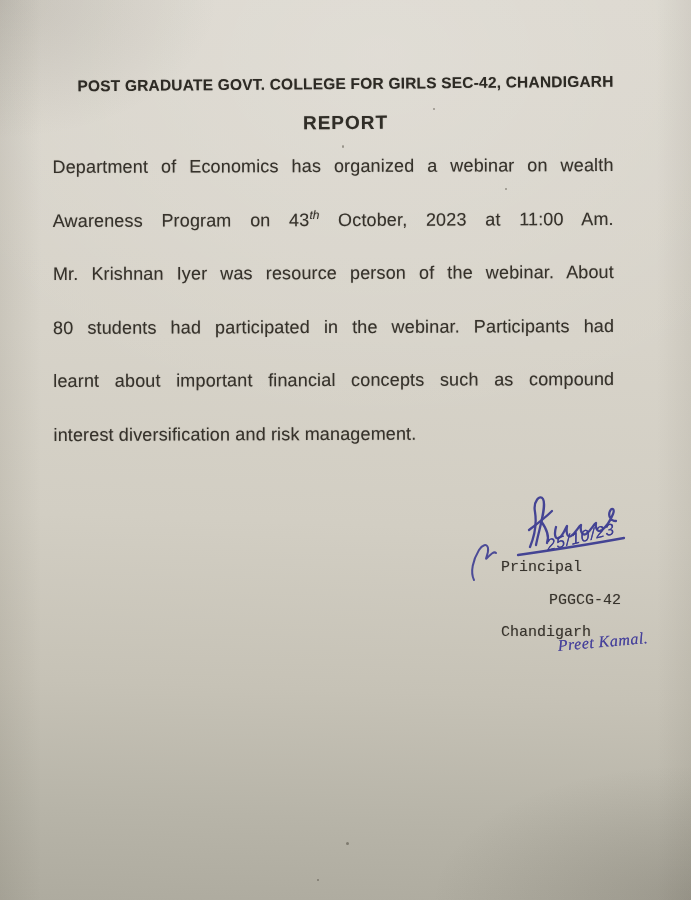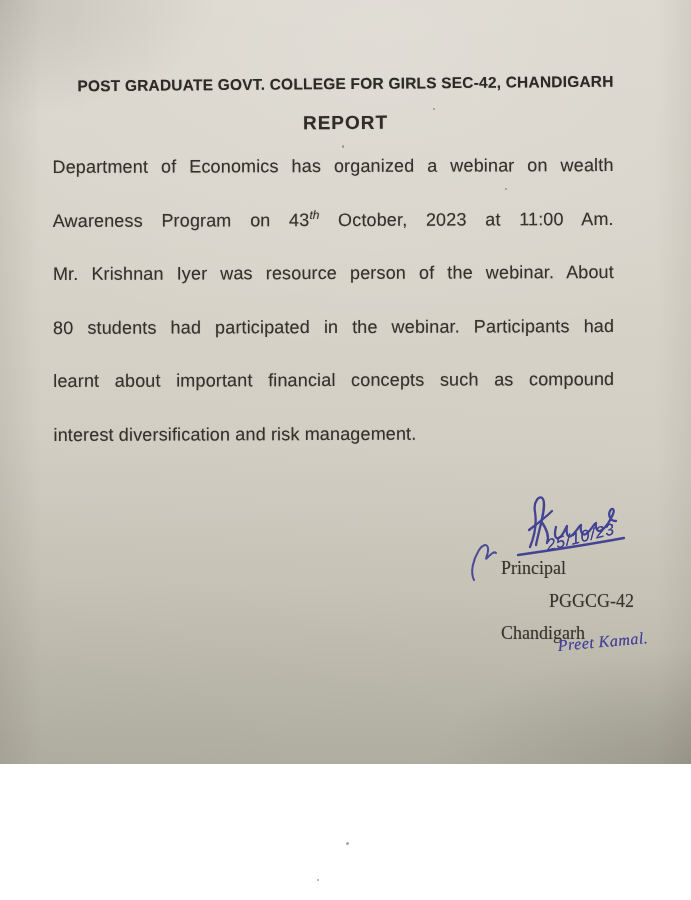--- a/index.html
+++ b/index.html
@@ -3,21 +3,21 @@
 <meta charset="utf-8">
 <style>
   * { margin: 0; padding: 0; box-sizing: border-box; }
   html, body { width: 691px; height: 900px; overflow: hidden; }
   body { font-family: "Liberation Sans", sans-serif; }
 
   
   .paper {
     position: relative;
     width: 691px;
-    height: 764px;
+    height: 900px;
     background:
       radial-gradient(45% 22% at 0% 0%, rgba(70,65,55,0.14), rgba(70,65,55,0) 70%),
       radial-gradient(50% 20% at 100% 100%, rgba(60,56,46,0.18), rgba(60,56,46,0) 75%),
       linear-gradient(90deg, rgba(80,74,60,0.10) 0%, rgba(80,74,60,0) 6%, rgba(80,74,60,0) 95%, rgba(80,74,60,0.08) 100%),
       radial-gradient(120% 70% at 55% 6%, rgba(255,255,255,0.16), rgba(255,255,255,0) 60%),
       linear-gradient(182deg, #dbd7ce 0%, #d7d3c9 38%, #d2cec3 58%, #c6c2b6 76%, #b7b4a8 90%, #aeab9f 100%);
   }
 
   
   .title {
@@ -43,22 +43,22 @@
     transform: rotate(-0.2deg);
     text-shadow: 0 0 1px rgba(55,50,43,0.38);
   }
   .jline { text-align: justify; text-align-last: justify; text-justify: inter-word; }
   .lastline { text-align: left; text-align-last: auto; }
   .para sup { font-size: 12px; line-height: 0; vertical-align: 7px; letter-spacing: 0; font-style: italic; }
 
   
   .sig-typed {
     position: absolute; left: 501px;
-    font-family: Liberation Serif, serif;
-    font-size: 18px; color: #37332c; line-height: 24px;
+    font-family: Liberation Mono, monospace;
+    font-size: 15px; color: #37332c; line-height: 24px;
     text-shadow: 0 0 1px rgba(55,50,43,0.35);
   }
   .sig-principal  { top: 556px; }
   .sig-institute  { top: 589px; margin-left: 48px; }
   .sig-city       { top: 621px; }
 
   .sig-scribble { position: absolute; left: 506px; top: 493px; }
   .sig-tick     { position: absolute; left: 468px; top: 540px; }
 
   .sig-date {

